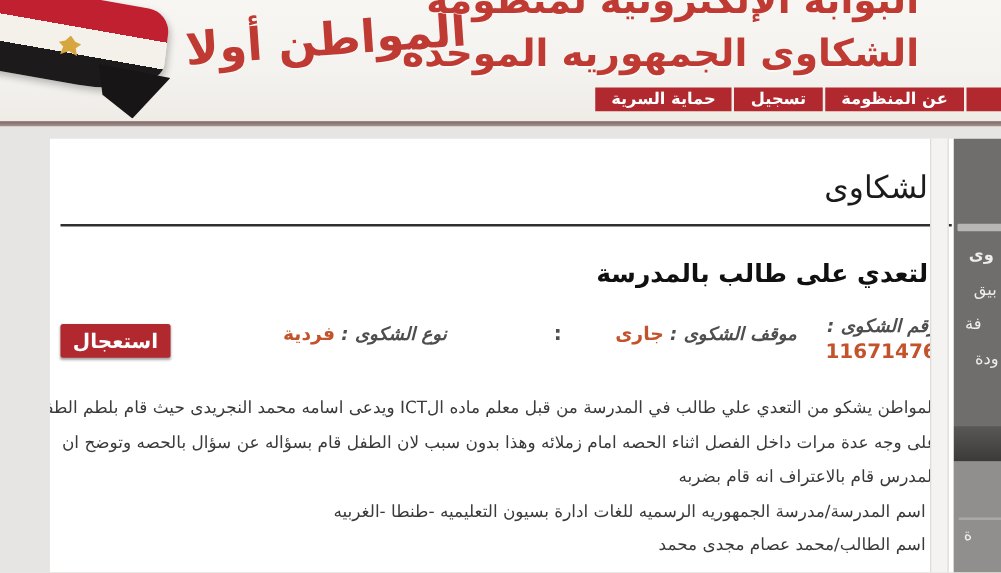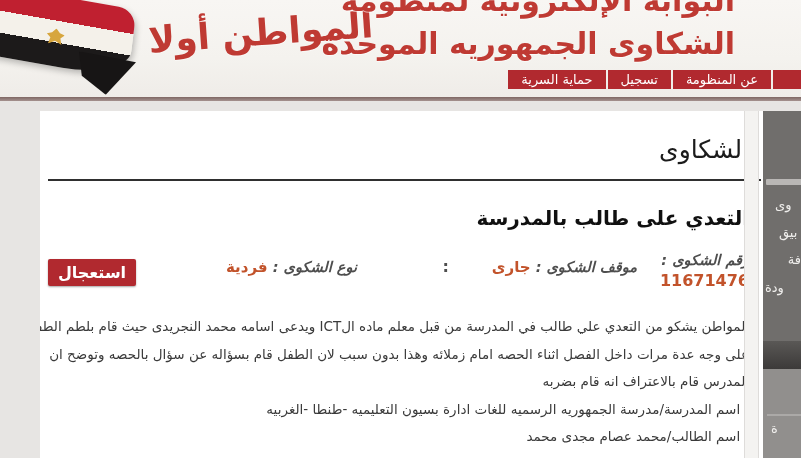--- a/index.html
+++ b/index.html
@@ -20,21 +20,21 @@
   .flag-cloth{position:absolute;left:0;top:6px;width:148px;height:70px;
     background:linear-gradient(180deg,#c02030 0%,#c02030 35%,#f4f1ea 35%,#f4f1ea 66%,#1c1a1a 66%,#1c1a1a 100%);
     border-radius:0 12% 45% 8%/0 25% 40% 18%;box-shadow:2px 3px 6px rgba(0,0,0,.25);transform:skewY(3deg);}
   .flag-eagle{position:absolute;left:62px;top:38px;width:18px;height:16px;background:#d7a63e;
     clip-path:polygon(50% 0,72% 28%,100% 38%,78% 60%,88% 100%,50% 78%,12% 100%,22% 60%,0 38%,28% 28%);}
   .flag-tail{position:absolute;left:96px;top:58px;width:58px;height:40px;background:#171515;
     clip-path:polygon(0 0,100% 10%,55% 100%,10% 60%);}
 
   
   .nav{position:absolute;top:70px;right:-46px;display:flex;direction:rtl;gap:2px;}
-  .nav-item{background:var(--accent-red);color:#fff;font-size:13px;font-weight:normal;
+  .nav-item{background:var(--accent-red);color:#fff;font-size:13px;font-weight:bold;
     padding:1px 13px;height:17px;line-height:17px;white-space:nowrap;cursor:pointer;}
   .nav-item.cut{width:48px;}
   .banner-rule{position:absolute;left:0;top:97px;width:801px;height:4px;
     background:linear-gradient(180deg,#7e6663,#a5928f);}
 
   
   .card{position:absolute;left:8px;top:111px;width:729px;height:347px;background:#fff;direction:rtl;overflow:hidden;margin-left:32px;}
   .section-title{margin:24px 20px 0 0;font-size:25px;color:#1b1b1b;}
   .rule{margin:15px 8px 0 8px;border:none;border-top:2px solid #2f2f2f;}
   .complaint-title{margin:25px 20px 0 0;font-size:20px;font-weight:bold;color:#101010;}
@@ -57,24 +57,24 @@
   
   .scroll-strip{position:absolute;left:744px;top:111px;width:13px;height:347px;background:#f4f3f1;
     border-left:1px solid #dedcda;border-right:1px solid #dedcda;cursor:pointer;}
 
   
   .sidebar{position:absolute;left:763px;top:111px;width:38px;height:347px;background:#706e6c;
     overflow:hidden;color:#efeeec;}
   .side-slider{position:absolute;top:68px;left:3px;width:40px;height:6px;background:#b9b7b5;border-radius:1px;}
   .side-items{position:absolute;top:80px;left:0;width:100%;font-size:13px;line-height:27.5px;}
   .side-item{text-align:left;white-space:nowrap;cursor:pointer;}
-  .side-item.f0{padding-left:12px;}
+  .side-item.f0{padding-left:12px;font-weight:bold;}
   .side-item.f1{padding-left:16px;}
-  .side-item.f2{padding-left:9px;text-align:right;}
-  .side-item.f3{padding-left:2px;}
+  .side-item.f2{padding-left:9px;}
+  .side-item.f3{padding-left:17px;}
   .side-dark-band{position:absolute;top:230px;left:0;width:100%;height:28px;
     background:linear-gradient(180deg,#5a5856,#3c3a39);}
   .side-bottom{position:absolute;top:258px;left:0;width:100%;bottom:0;background:#918f8d;}
   .side-bottom-divider{position:absolute;top:45px;left:4px;width:40px;height:2px;background:#aba9a7;}
   .side-bottom-frag{position:absolute;top:52px;left:8px;font-size:13px;color:#efeeec;cursor:pointer;}
 </style>
 </head>
 <body>
 
 <div id="stage">

